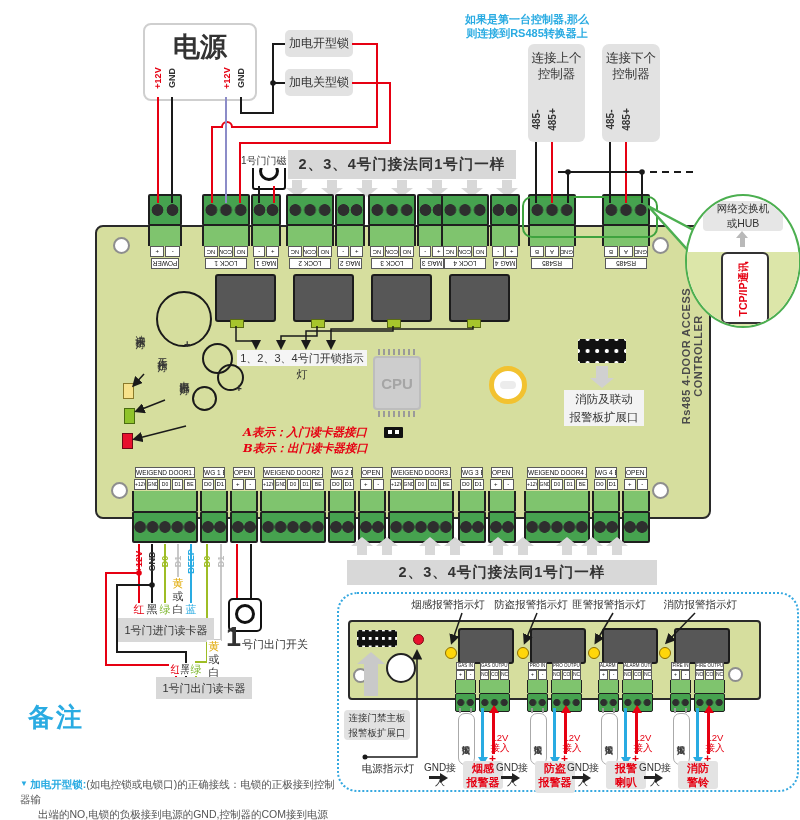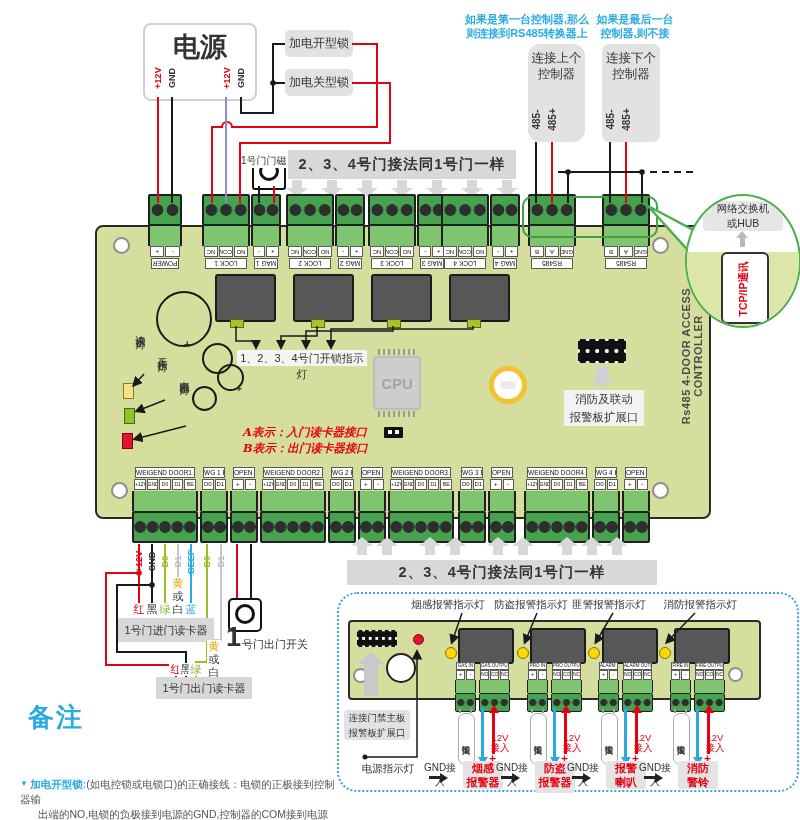--- a/index.html
+++ b/index.html
@@ -77,26 +77,22 @@
   <div class="abs rot red" style="left:212px;top:73px;width:30px;height:10px;font-size:9px;font-weight:bold;">+12V</div>
   <div class="abs rot cn" style="left:226px;top:73px;width:30px;height:10px;font-size:9px;font-weight:bold;">GND</div>
 
   <div class="abs graybox" style="left:285px;top:30px;width:68px;height:27px;font-size:12px;line-height:27px;">加电开型锁</div>
   <div class="abs graybox" style="left:285px;top:69px;width:68px;height:27px;font-size:12px;line-height:27px;">加电关型锁</div>
 
   <div class="abs blue" style="left:460px;top:12px;width:134px;font-size:11px;font-weight:bold;text-align:center;line-height:14px;">
     <span>如果是第一台控制器,那么</span><br>
     <span>则连接到RS485转换器上</span>
   </div>
-  <div class="abs blue" style="left:577px;top:12px;width:116px;font-size:11px;font-weight:bold;text-align:center;line-height:14px;">
-    <span>如果是最后一台</span><br>
-    <span>控制器,则不接</span>
-  </div>
-
-  <div class="abs graybox" style="left:528px;top:44px;width:57px;height:98px;border-radius:12px;">
+
+  <div class="abs graybox" style="left:528px;top:44px;width:57px;height:98px;border-radius:6px;">
     <div style="font-size:12.5px;line-height:16px;margin-top:6px;">
       <span>连接上个</span><br>
       <span>控制器</span>
     </div>
   </div>
   <div class="abs rot cn" style="left:519px;top:114px;width:34px;height:11px;font-size:10px;font-weight:bold;">485-</div>
   <div class="abs rot cn" style="left:535px;top:114px;width:34px;height:11px;font-size:10px;font-weight:bold;">485+</div>
   <div class="abs graybox" style="left:602px;top:44px;width:58px;height:98px;border-radius:7px;">
     <div style="font-size:12.5px;line-height:16px;margin-top:6px;">
       <span>连接下个</span><br>

